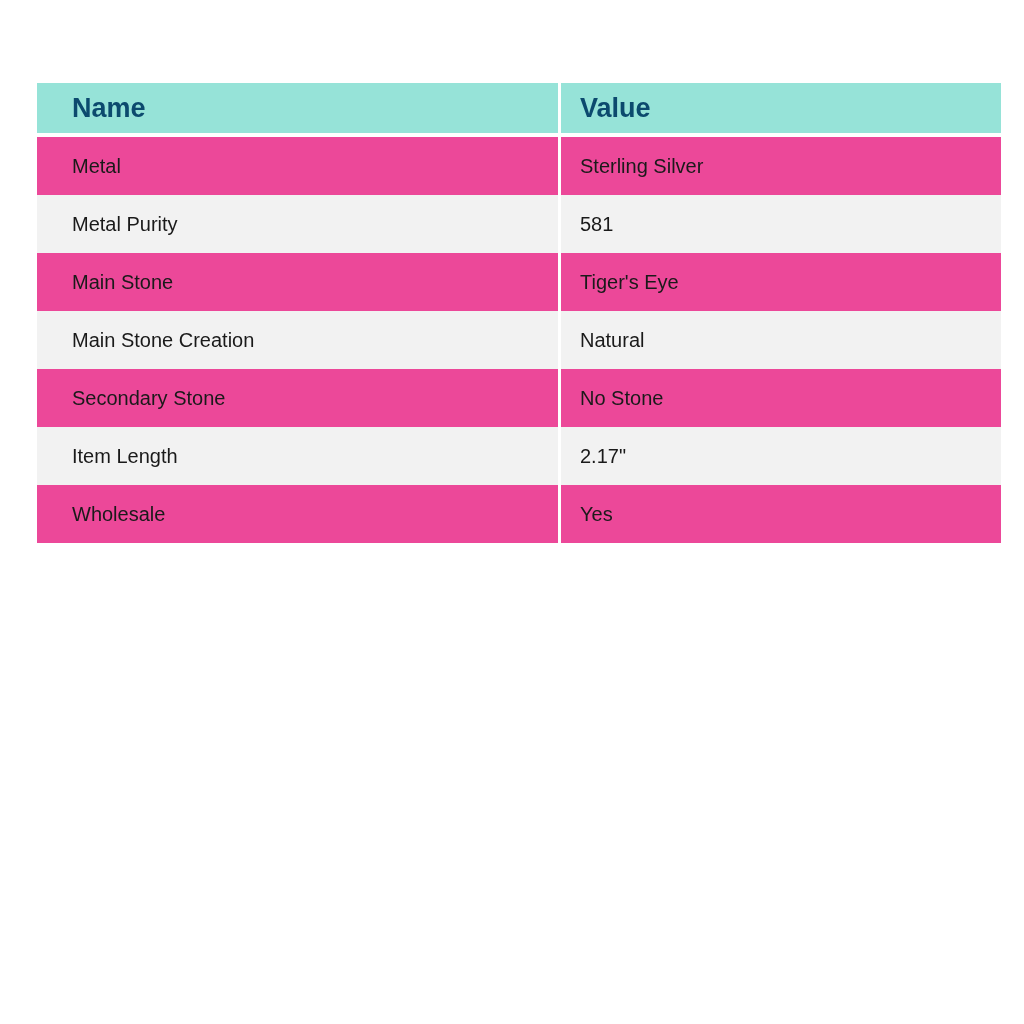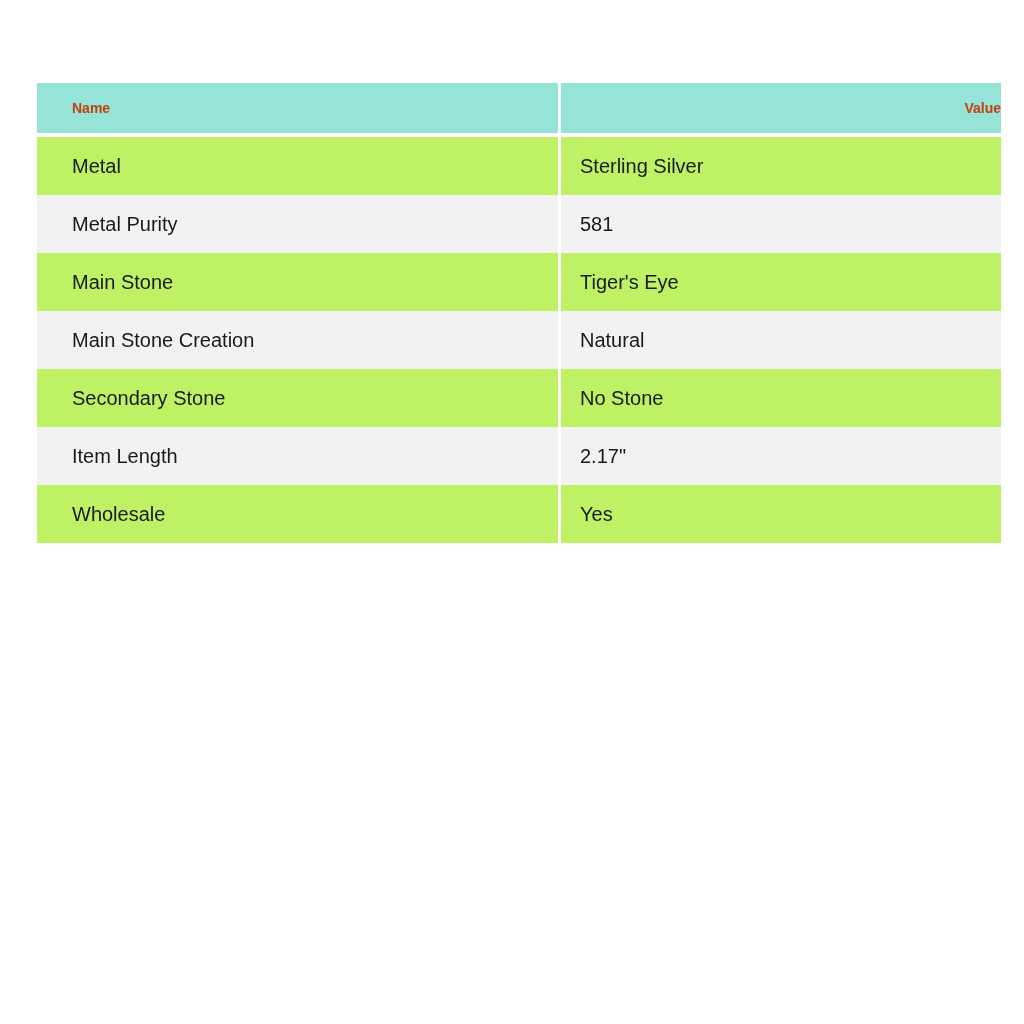--- a/index.html
+++ b/index.html
@@ -25,38 +25,37 @@
   }
   .attrs-table th, .attrs-table td {
     vertical-align: middle;
     text-align: left;
     white-space: nowrap;
     overflow: hidden;
   }
   .attrs-table th {
     background: var(--header-bg, #96e3d8);
     height: 50px;
-    font-size: 14px;
+    font-size: 27px;
     font-weight: 700;
-    color: #c2410c;
+    color: #0c4a6e;
     padding: 0 0 0 35px;
     border-bottom: 4px solid var(--divider, #ffffff);
   }
   .attrs-table th.col-name { width: 486px; }
   .attrs-table th.col-value {
     padding-left: 19px;
     border-left: 3px solid var(--divider, #ffffff);
-    text-align: right;
   }
   .attrs-table td {
     height: 58px;
     font-size: 20px;
     font-weight: 400;
     padding: 0 0 0 35px;
-    background: #bef264;
+    background: #ec4899;
   }
   .attrs-table td.cell-value {
     padding-left: 19px;
     border-left: 3px solid var(--divider, #ffffff);
   }
   .attrs-table tbody tr:nth-child(even) td {
     background: var(--stripe-bg, #f2f2f2);
   }
 </style>
 </head>

